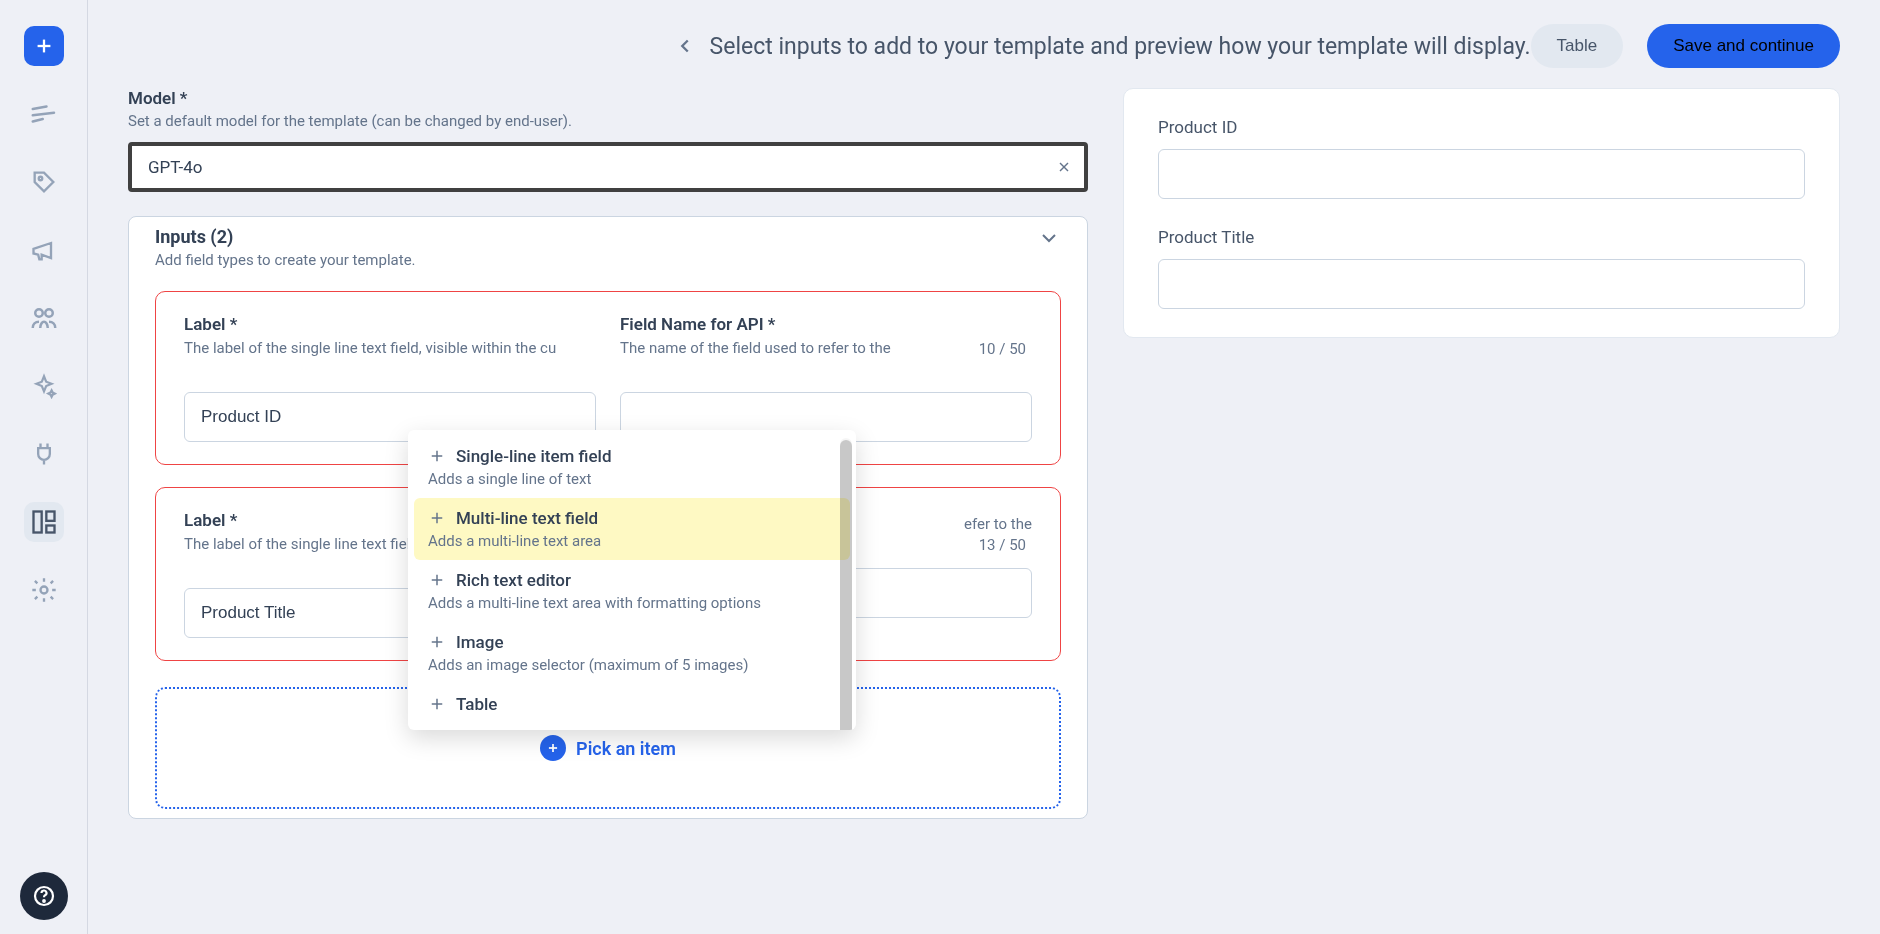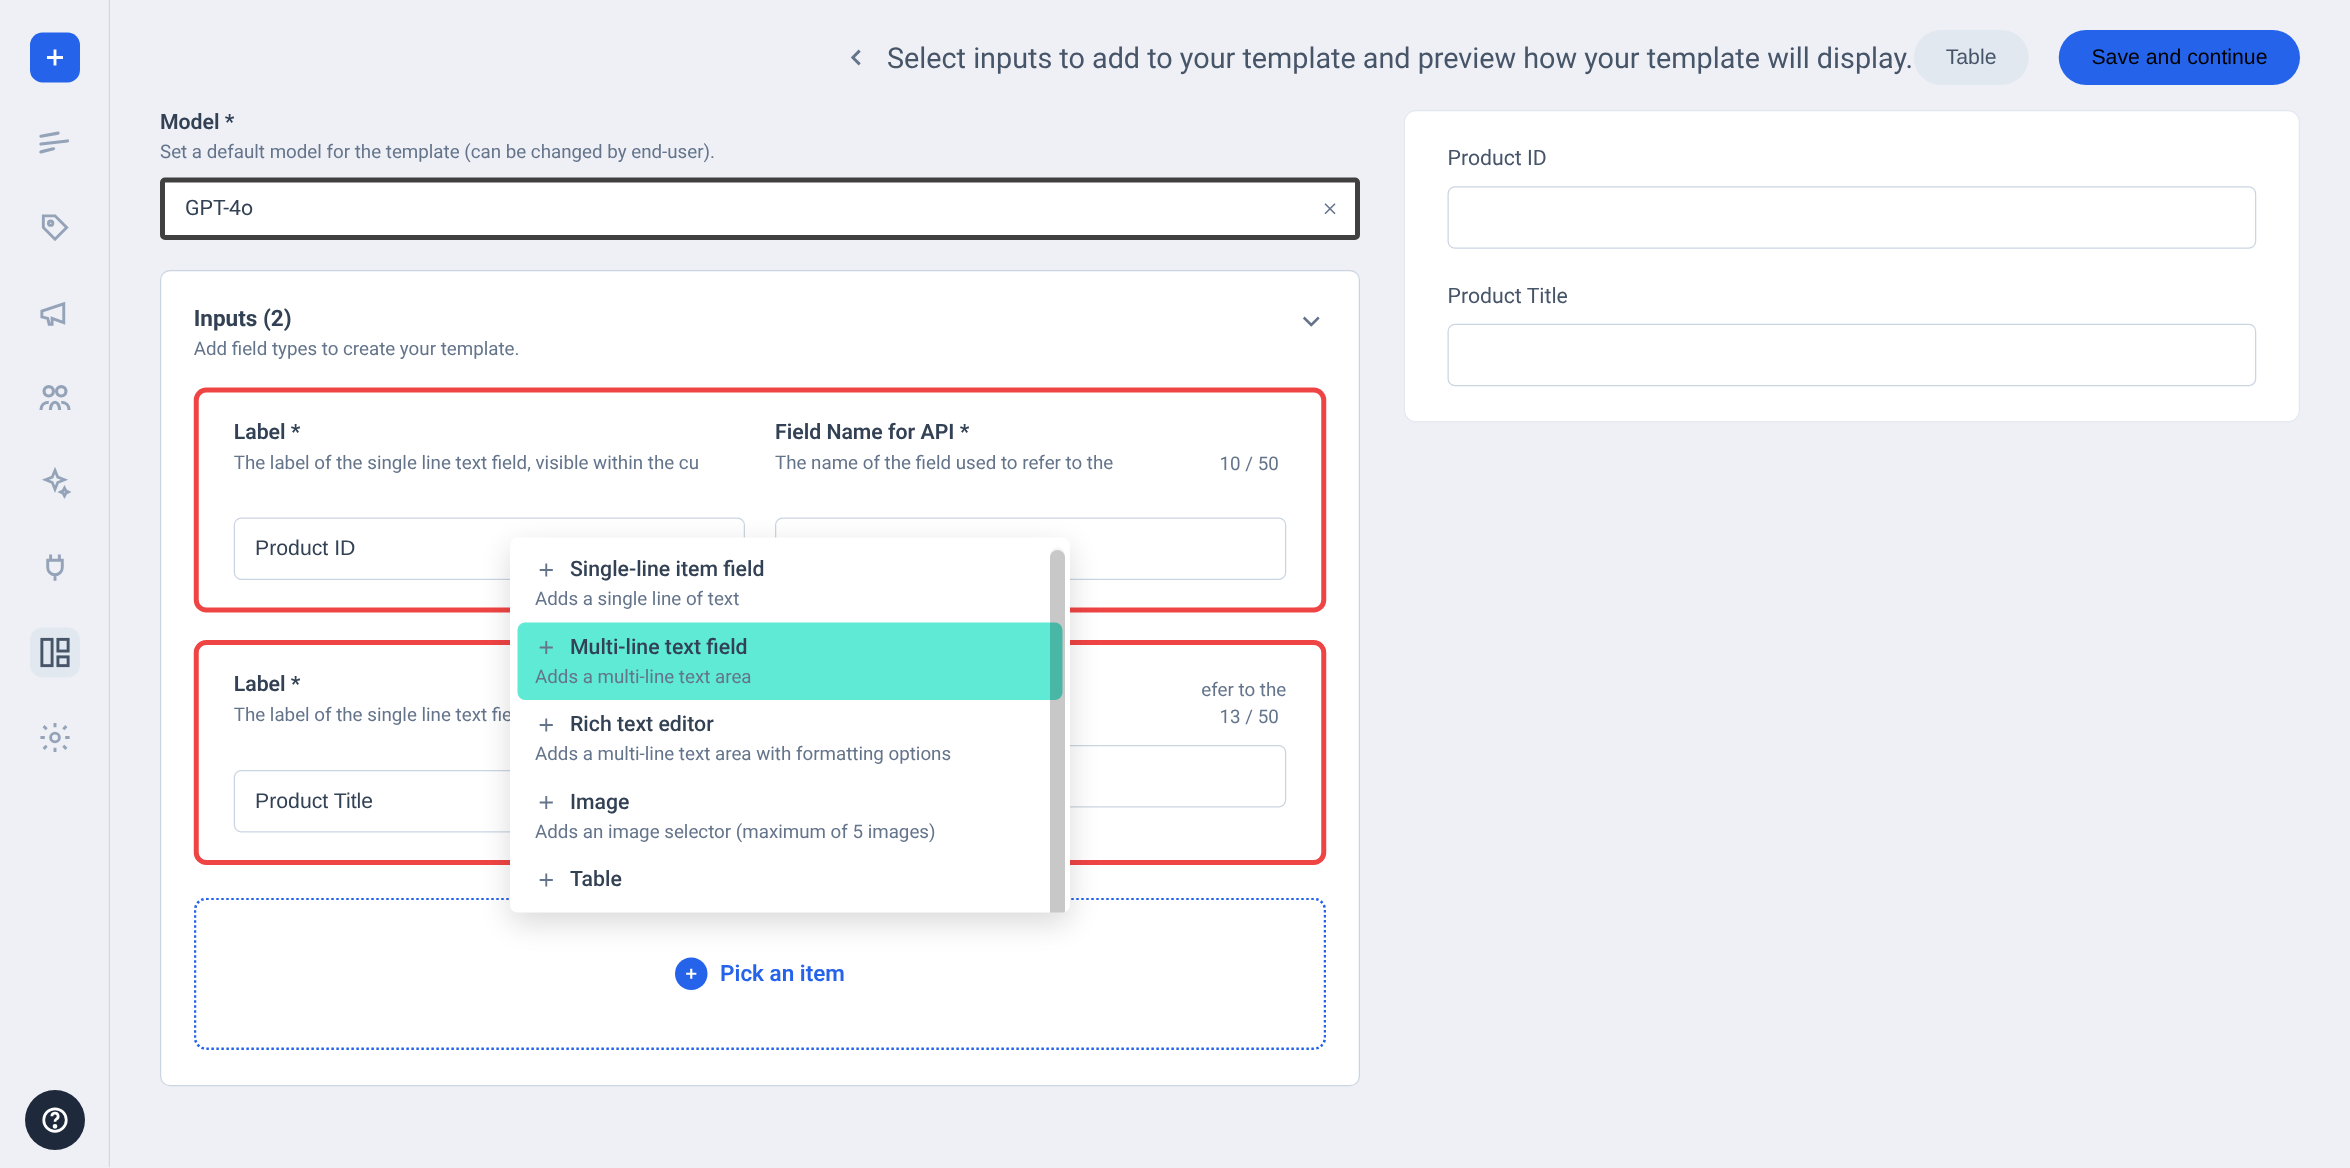--- a/index.html
+++ b/index.html
@@ -100,27 +100,27 @@
       right: 16px;
       top: 50%;
       transform: translateY(-50%);
       cursor: pointer;
     }
 
     .inputs-card {
       border: 1px solid #cbd5e1;
       border-radius: 8px;
       background: #fff;
-      padding: 28px 26px;
+      padding: 9px 26px;
     }
     .inputs-head { display: flex; justify-content: space-between; align-items: flex-start; }
     .inputs-title { font-size: 18px; font-weight: 700; color: #334155; }
 
     .field-card {
-      border: 4px solid #ef4444;
+      border: 1px solid #ef4444;
       border-radius: 10px;
       background: #fff;
       margin-top: 22px;
       padding: 22px 28px;
     }
     .field-row { display: flex; gap: 24px; }
     .field-col { flex: 1; position: relative; }
     .field-label { font-size: 17px; font-weight: 600; color: #334155; }
     .field-helper { font-size: 15px; color: #64748b; margin-top: 4px; line-height: 1.4; min-height: 42px; }
     .text-input {
@@ -200,21 +200,21 @@
       height: 300px;
       background: rgba(0,0,0,0.18);
       border-radius: 6px;
       margin-top: 2px;
     }
     .dropdown-item {
       padding: 10px 14px;
       border-radius: 6px;
       cursor: pointer;
     }
-    .dropdown-item.hover { background: #5eead4; }
+    .dropdown-item.hover { background: #fef9c3; }
     .dd-head { display: flex; align-items: center; gap: 10px; font-size: 17px; color: #334155; font-weight: 500; }
     .dd-sub { font-size: 15px; color: #64748b; margin-top: 4px; }
 
     .preview-card {
       background: #fff;
       border: 1px solid #e2e8f0;
       border-radius: 10px;
       padding: 28px 34px;
       width: 100%;
     }

